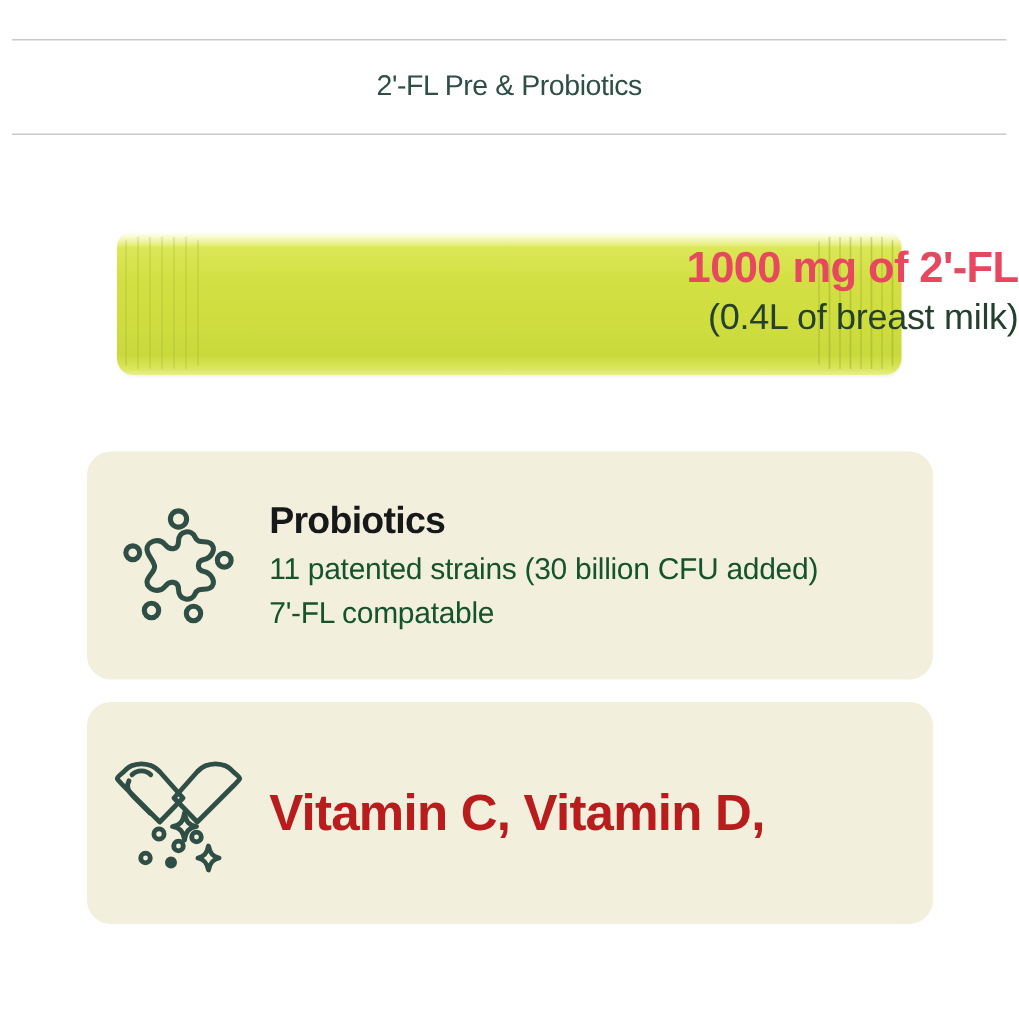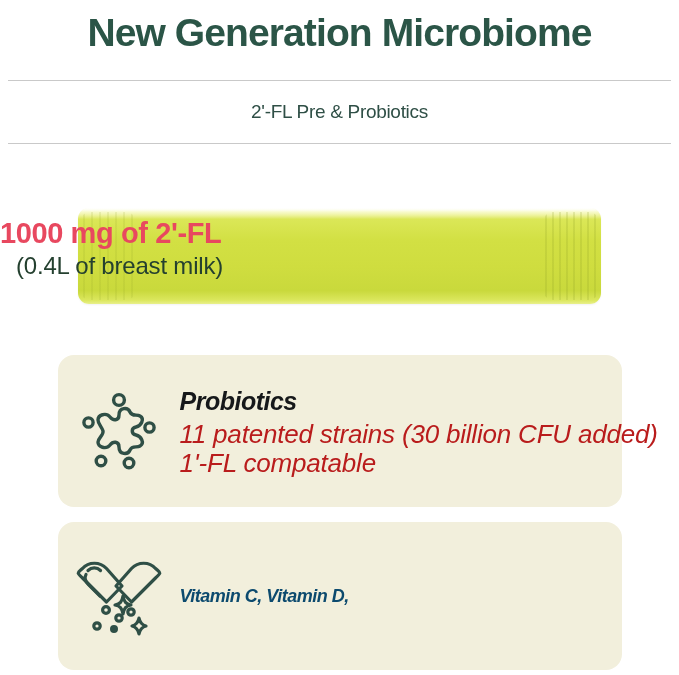--- a/index.html
+++ b/index.html
@@ -105,21 +105,21 @@
       90deg,
       rgba(150,168,40,0.00) 0px,
       rgba(150,168,40,0.00) 2px,
       rgba(138,156,34,0.38) 3px,
       rgba(150,168,40,0.00) 4px,
       rgba(150,168,40,0.00) 7px);
   }
   .stick-text {
     position: absolute;
     left: 0; right: 0; top: 14px;
-    text-align: left;
+    text-align: right;
     z-index: 3;
   }
   .stick-dose {
     font-size: 29px;
     font-weight: 700;
     color: #e8485f;
     letter-spacing: -0.4px;
     line-height: 34px;
     white-space: nowrap;
   }
@@ -155,51 +155,49 @@
   .card-icon {
     width: 122px;
     flex: 0 0 122px;
     display: flex;
     align-items: center;
     justify-content: center;
   }
   .card-body {
     flex: 1 1 auto;
     padding-right: 14px;
-    font-style: italic;
   }
   .card-heading {
     font-size: 25px;
     font-weight: 700;
     color: #16181a;
     letter-spacing: -0.5px;
     line-height: 32px;
     margin-bottom: 3px;
   }
   .card-line {
-    font-size: 26px;
+    font-size: 20px;
     font-weight: 400;
-    color: #b91c1c;
+    color: #14532d;
     letter-spacing: -0.2px;
     line-height: 29px;
     white-space: nowrap;
   }
   .card-heading-lg {
-    font-size: 18px;
-    font-weight: 700;
-    color: #0c4a6e;
+    font-size: 34px;
+    font-weight: 700;
+    color: #b91c1c;
     letter-spacing: -0.5px;
     line-height: 36px;
   }
 </style>
 </head>
 <body>
 
 <div class="header-block">
-  <div class="main-title">New Generation Microbiome</div>
   <div class="rule rule-top"></div>
   <div class="subtitle">2'-FL Pre &amp; Probiotics</div>
   <div class="rule rule-bottom"></div>
 </div>
 
 <div class="stick-wrap">
   <div class="stick">
     <div class="crimp crimp-left"></div>
     <div class="crimp crimp-right"></div>
   </div>
@@ -231,21 +229,21 @@
       <circle cx="40" cy="9" r="5.4"></circle>
       <circle cx="9.5" cy="31.5" r="4.6"></circle>
       <circle cx="70.5" cy="36.5" r="4.6"></circle>
       <circle cx="22" cy="70" r="4.8"></circle>
       <circle cx="50" cy="72" r="4.8"></circle>
     </svg>
   </div>
   <div class="card-body">
     <div class="card-heading">Probiotics</div>
     <div class="card-line">11 patented strains (30 billion CFU added)</div>
-    <div class="card-line">1'-FL compatable</div>
+    <div class="card-line">7'-FL compatable</div>
   </div>
 </div>
 
 <div class="card card-vitamins">
   <div class="card-icon">
     <svg width="86" height="80" viewBox="0 0 86 80" fill="none" stroke="#2f4f46" stroke-width="3.2" stroke-linecap="round" stroke-linejoin="round">
 
       <path d="M6.5 12.5
                C 12.5 5.5, 24 5.5, 30.5 12.5
                L 46 30

